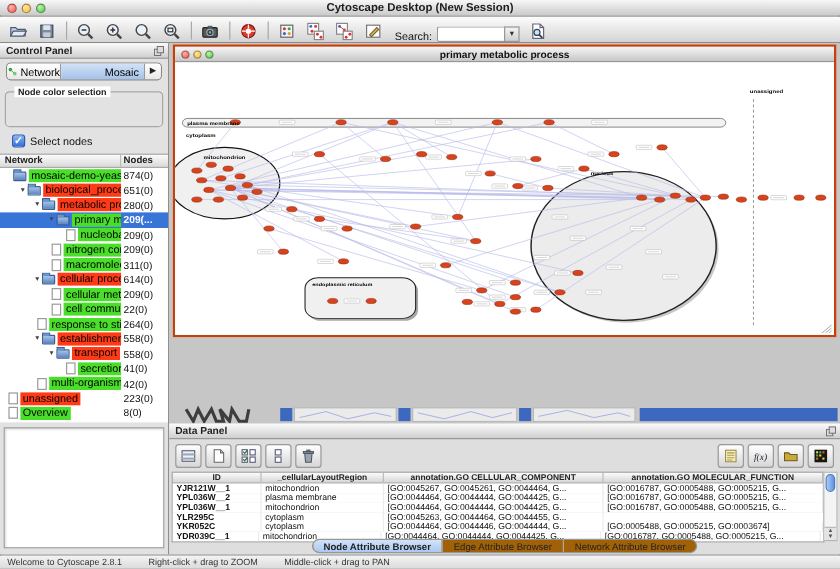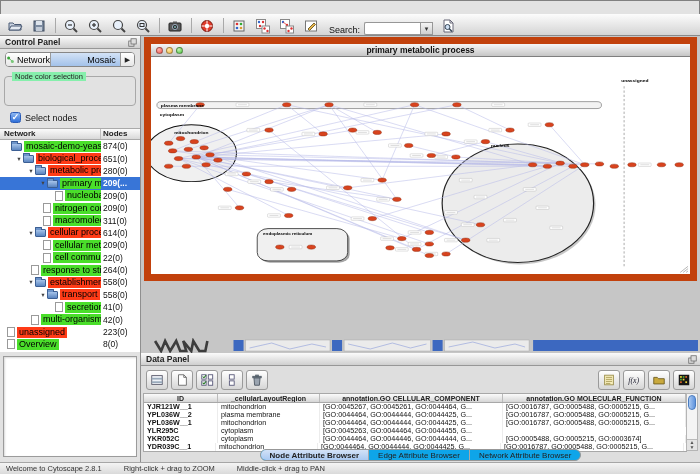--- a/index.html
+++ b/index.html
@@ -42,22 +42,22 @@
   .seg { display:flex; border:1px solid #878787; border-radius:4px; overflow:hidden; height:15px; width:130px; background:#fff; }
   .seg-net { flex:1.15; display:flex; align-items:center; justify-content:center; gap:2px;
     font-size:9px; border-right:1px solid #9a9a9a; background:linear-gradient(#ffffff,#e7e7e7); }
   .seg-mosaic { flex:1; text-align:center; font-size:9px; line-height:14px;
     background:linear-gradient(#d3e2f6,#a3c2ea); border-right:1px solid #9a9a9a;padding-left:32px; }
   .seg-arrow { width:13px; text-align:center; font-size:7px; line-height:14px; color:#222;
     background:linear-gradient(#ffffff,#e7e7e7); }
 
   .groupbox { position:absolute; top:40px; left:4px; right:4px; height:30px;
     border:1px solid #a8a8a8; border-radius:4px; padding:6px 4px 0; }
-  .gb-legend { position:absolute; top:-5px; left:7px; background:#86efac; font-size:7.5px;
-    padding:0 3px; color:#222; font-weight:normal; }
+  .gb-legend { position:absolute; top:-5px; left:7px; background:#ffffff; font-size:7.5px;
+    padding:0 3px; color:#222; font-weight:bold; }
   .combo { height:16px; border:1px solid #949494; border-radius:3px; background:#fff;
     display:flex; align-items:center; overflow:hidden; }
   .combo-text { flex:1; text-align:center; font-size:9px; color:#111; }
   .combo-btn { width:13px; height:100%; background:linear-gradient(#d8e6f8,#6f9ede);
     border-left:1px solid #949494; display:flex; flex-direction:column; align-items:center;
     justify-content:center; color:#35507e; font-size:5px; line-height:4px; }
 
   .checkrow { position:absolute; top:76px; left:10px; display:flex; align-items:center; gap:4px; }
   .checkbox { width:11px; height:11px; border-radius:2.5px;
     background:linear-gradient(#8cb6f1,#2f6fd8); border:1px solid #2a5cb8;
@@ -84,21 +84,21 @@
   .bg-green { background:#4ade2a; } .bg-red { background:#ff3b17; }
   .tcount { padding-left:2px; font-size:8.5px; color:#111; white-space:nowrap; }
   .trow.sel .tcount { color:#fff;font-weight:bold; }
 
   .birdseye { position:absolute; top:320px; left:3px; right:3px; bottom:5px;
     background:#fff; border:1px solid #9b9b9b; box-shadow: inset 1px 1px 2px rgba(0,0,0,.15); }
 
   
   .desktop { position:absolute; top:36px; left:141px; right:0; bottom:12px; background:#c6c6c6; }
   .iframe { position:absolute; top:1px; left:3px; right:3px; height:244px;
-    border:7px solid #c2410c; background:#fff; }
+    border:2px solid #c2410c; background:#fff; }
   .iframe-titlebar { height:13px; background:linear-gradient(#f6f6f6,#c6c6c6);
     border-bottom:1px solid #7f7f7f; position:relative; }
   .iframe-titlebar .lights { left:5px; top:3px; gap:3px; }
   .iframe-titlebar .light { width:7px; height:7px; }
   .iframe-title { text-align:center; font-size:8.5px; font-weight:bold; color:#111; line-height:12px; }
   .canvas { position:absolute; top:13px; left:0; right:0; bottom:0; background:#fff; }
   .canvas svg { width:100%; height:100%; display:block; font-family:"Liberation Sans",sans-serif; }
 
   .strip { position:absolute; top:302px; left:0; right:0; height:15px; }
   .strip svg { width:100%; height:100%; display:block; }
@@ -124,38 +124,46 @@
   .dtable-body { border:1px solid #a8a8a8; border-top:none; }
   .vscroll { position:absolute; top:40px; right:2px; width:12px; height:58px;
     background:#f4f4f4; border:1px solid #b5b5b5; }
   .vthumb { position:absolute; top:1px; left:1px; right:1px; height:15px; border-radius:5px;
     background:linear-gradient(90deg,#a9c9f2,#5f93dd); border:1px solid #4a7cc0; }
   .varrows { position:absolute; bottom:0; left:0; right:0; font-size:5px; line-height:5px;
     text-align:center; color:#555; background:#e4e4e4; border-top:1px solid #bbb; }
 
   .dtabs { position:absolute; bottom:1px; left:0; right:0; display:flex; justify-content:center; }
   .pill { display:flex; border:1px solid #979797; border-radius:7px; overflow:hidden;
-    height:12px; background:#0ea5e9;justify-content:center; }
+    height:12px; background:#a16207;justify-content:center; }
   .ptab { font-size:8px; line-height:11px; padding:0 9px; border-right:1px solid #a8a8a8;
     color:#222; white-space:nowrap; }
   .ptab:last-child { border-right:none; }
   .ptab.sel { background:linear-gradient(#d3e2f7,#a9c9f2); font-weight:bold; }
 
   
   .statusbar { position:absolute; bottom:0; left:0; right:0; height:12px;
     background:linear-gradient(#f4f4f4,#dadada); border-top:1px solid #a6a6a6;
     display:flex; align-items:center; font-size:7.5px; color:#333; }
   .statusbar span { margin-left:22px; white-space:nowrap; }
   .statusbar span:first-child { margin-left:6px; }
 </style>
 </head>
 <body>
 
 <div class="app">
 
+  <div class="titlebar">
+    <div class="lights">
+      <div class="light l-red"></div>
+      <div class="light l-yel"></div>
+      <div class="light l-grn"></div>
+    </div>
+    <div class="title">Cytoscape Desktop (New Session)</div>
+  </div>
 
   <div class="toolbar">
     <div id="tb-icons">
         <button class="tbtn">
           <svg class="ic" viewBox="0 0 16 16">
             <path d="M2 12 V5 h4 l1.5 1.5 H14 V12 z" fill="#c9d2e0" stroke="#4a5a74"></path>
             <path d="M2 12 L4 8 h11 l-2.5 4 z" fill="#e4eaf2" stroke="#4a5a74"></path>
           </svg>
         </button>
         <button class="tbtn">

